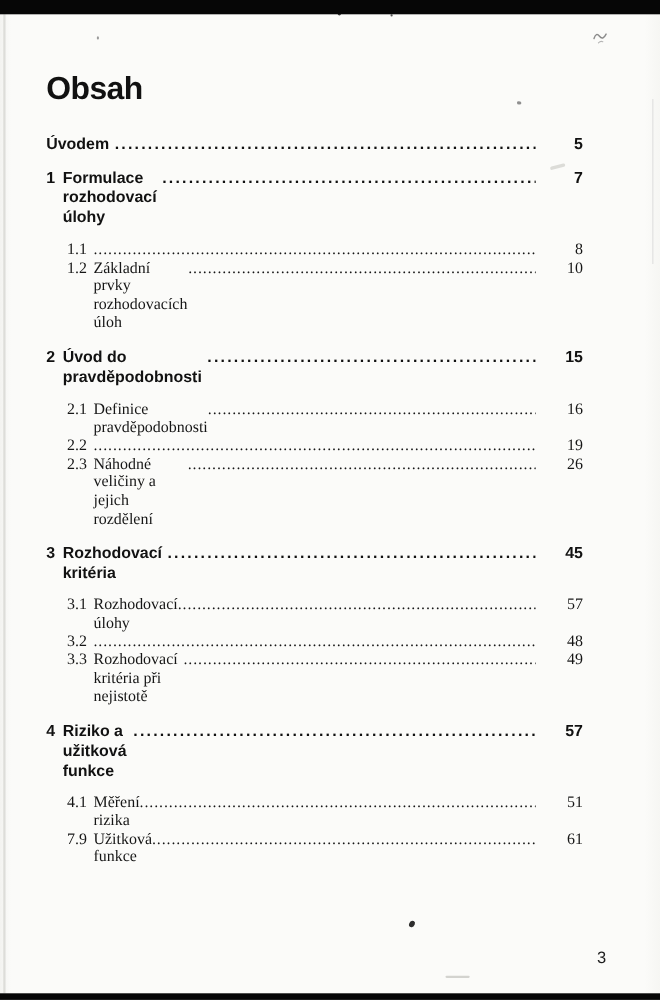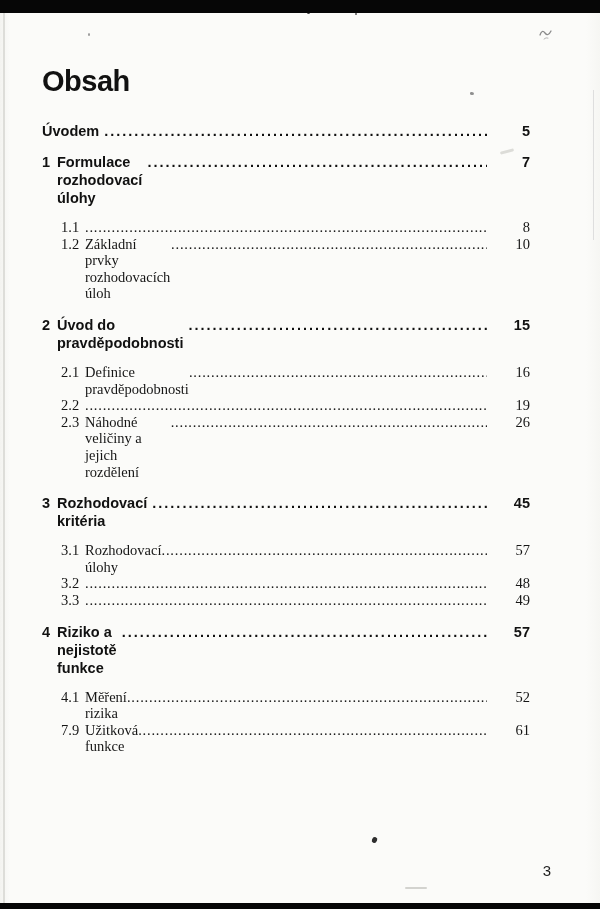--- a/index.html
+++ b/index.html
@@ -170,34 +170,35 @@
     <span class="leader"></span>
     <span class="pg">57</span>
   </div>
         <div class="row sub">
     <span class="num">3.2</span>
     <span class="leader"></span>
     <span class="pg">48</span>
   </div>
         <div class="row sub">
     <span class="num">3.3</span>
+    <span class="label">Rozhodovací kritéria při nejistotě</span>
     <span class="leader"></span>
     <span class="pg">49</span>
   </div>
         <div class="row chapter">
     <span class="num">4</span>
-    <span class="label">Riziko a nejistotě funkce</span>
+    <span class="label">Riziko a užitková funkce</span>
     <span class="leader"></span>
     <span class="pg">57</span>
   </div>
         <div class="row sub">
     <span class="num">4.1</span>
     <span class="label">Měření rizika</span>
     <span class="leader"></span>
-    <span class="pg">52</span>
+    <span class="pg">51</span>
   </div>
         <div class="row sub">
     <span class="num">7.9</span>
     <span class="label">Užitková funkce</span>
     <span class="leader"></span>
     <span class="pg">61</span>
   </div>
       </div>
   </div>
 

